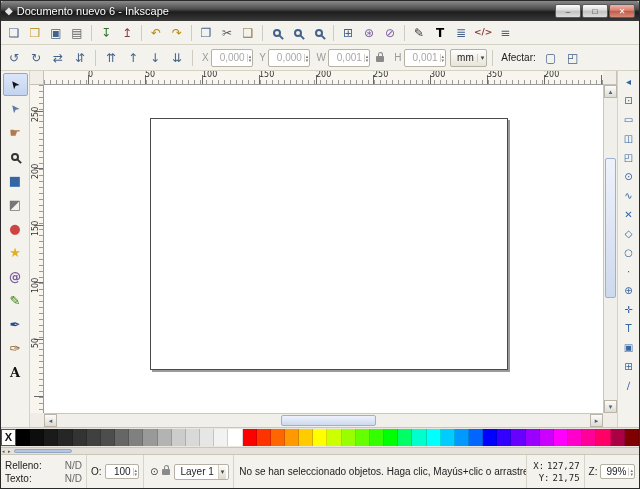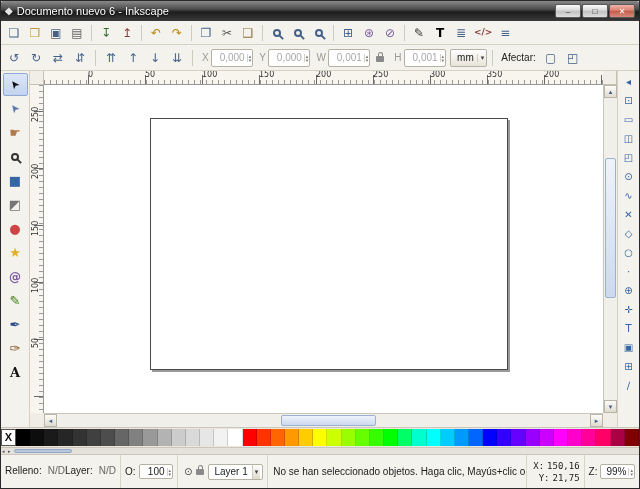--- a/index.html
+++ b/index.html
@@ -76,21 +76,21 @@
 .palette{flex:0 0 19px;display:flex;align-items:stretch;background:#e9e7e0;border-top:1px solid #cac6ba;padding:1px 0}
 .swatch{flex:1;border-right:1px solid rgba(0,0,0,.15)}
 .swatch-none{flex:0 0 15px;background:#fff;border:1px solid #555;color:#111;font-size:11px;line-height:15px;text-align:center;font-weight:bold}
 .palscroll{flex:0 0 7px;background:#e4e2da;border-top:1px solid #cac6ba;position:relative}
 .pthumb{position:absolute;left:13px;top:1px;height:4px;width:58px;background:#b9c6dd;border:1px solid #93a7c8;border-radius:2px}
 .parrow{position:absolute;top:0;font-size:5px;line-height:6px;color:#555;font-family:"DejaVu Sans",sans-serif}
 .parrow.pl{left:1px}.parrow.pr{left:7px}
 
 .statusbar{flex:0 0 34px;display:flex;align-items:stretch;background:#f4f2ec;border-top:1px solid #cac6ba;font-size:10px;color:#222}
 .sb-block{display:flex;align-items:center;padding:0 4px;border-right:1px solid #d8d4c8}
-.sb-fs{align-items:stretch;justify-content:flex-end;min-width:86px;padding:9px 4px}
+.sb-fs{flex-direction:column;align-items:stretch;justify-content:flex-end;min-width:86px;padding:3px 4px}
 .fsrow{display:flex;justify-content:space-between;line-height:13px}
 .fslab{color:#222}
 .fsval{color:#666;margin-left:6px}
 .sb-op{gap:3px}
 .sb-op .spinfield,.sb-zoom .spinfield{height:15px}
 .val10{font-size:10px;color:#222;min-width:22px;text-align:right}
 .sbtn{border:none;background:transparent;padding:0 2px;font-size:10px;color:#444;font-family:"DejaVu Sans",sans-serif}
 .layersel{display:inline-flex;align-items:center;height:16px;border:1px solid #b5b1a5;background:#fff;padding:0 2px 0 5px;gap:4px;font-size:10px;border-radius:2px;margin-left:2px}
 .dropbtn{font-size:7px;color:#444;background:linear-gradient(#fdfdfd,#ddd9cd);border-left:1px solid #cfcbbe;padding:3px 2px;font-family:"DejaVu Sans",sans-serif}
 .sb-msg{flex:1;display:flex;align-items:center;padding:0 5px;white-space:nowrap;overflow:hidden;color:#222;border-right:1px solid #d8d4c8;min-width:0}
@@ -465,21 +465,21 @@
     <div class="pthumb" data-name="palette-scroll-thumb"></div>
   </div>
 
   <div class="statusbar" data-name="statusbar">
     <div class="sb-block sb-fs" data-name="fill-stroke-indicator">
       <div class="fsrow" data-name="fill-row">
         <span class="fslab" data-name="fill-label">Relleno:</span>
         <span class="fsval" data-name="fill-value">N/D</span>
       </div>
       <div class="fsrow" data-name="stroke-row">
-        <span class="fslab" data-name="stroke-label">Layer:</span>
+        <span class="fslab" data-name="stroke-label">Texto:</span>
         <span class="fsval" data-name="stroke-value">N/D</span>
       </div>
     </div>
     <div class="sb-block sb-op" data-name="opacity-control">
       <span data-name="opacity-label">O:</span>
       <span class="spinfield" data-name="opacity-field">
         <span class="val10" data-name="opacity-value">100</span>
         <span class="spinner" data-name="opacity-spinner">
           <span data-name="spin-up-icon">▴</span>
           <span data-name="spin-down-icon">▾</span>
@@ -495,21 +495,21 @@
       </button>
       <span class="layersel" data-name="layer-dropdown">
         <span data-name="layer-name">Layer 1</span>
         <span class="dropbtn" data-name="chevron-down-icon">▾</span>
       </span>
     </div>
     <div class="sb-msg" data-name="status-message">No se han seleccionado objetos. Haga clic, Mayús+clic o arrastre alrededor de los objetos para seleccionar.</div>
     <div class="sb-block sb-xy" data-name="pointer-coordinates">
       <div class="xyrow" data-name="pointer-x-row">
         <span data-name="pointer-x-label">X:</span>
-        <span data-name="pointer-x-value">150,16</span>
+        <span data-name="pointer-x-value">127,27</span>
       </div>
       <div class="xyrow" data-name="pointer-y-row">
         <span data-name="pointer-y-label">Y:</span>
         <span data-name="pointer-y-value">21,75</span>
       </div>
     </div>
     <div class="sb-block sb-zoom" data-name="zoom-control">
       <span data-name="zoom-label">Z:</span>
       <span class="spinfield" data-name="zoom-field">
         <span class="val10" data-name="zoom-value">99%</span>

